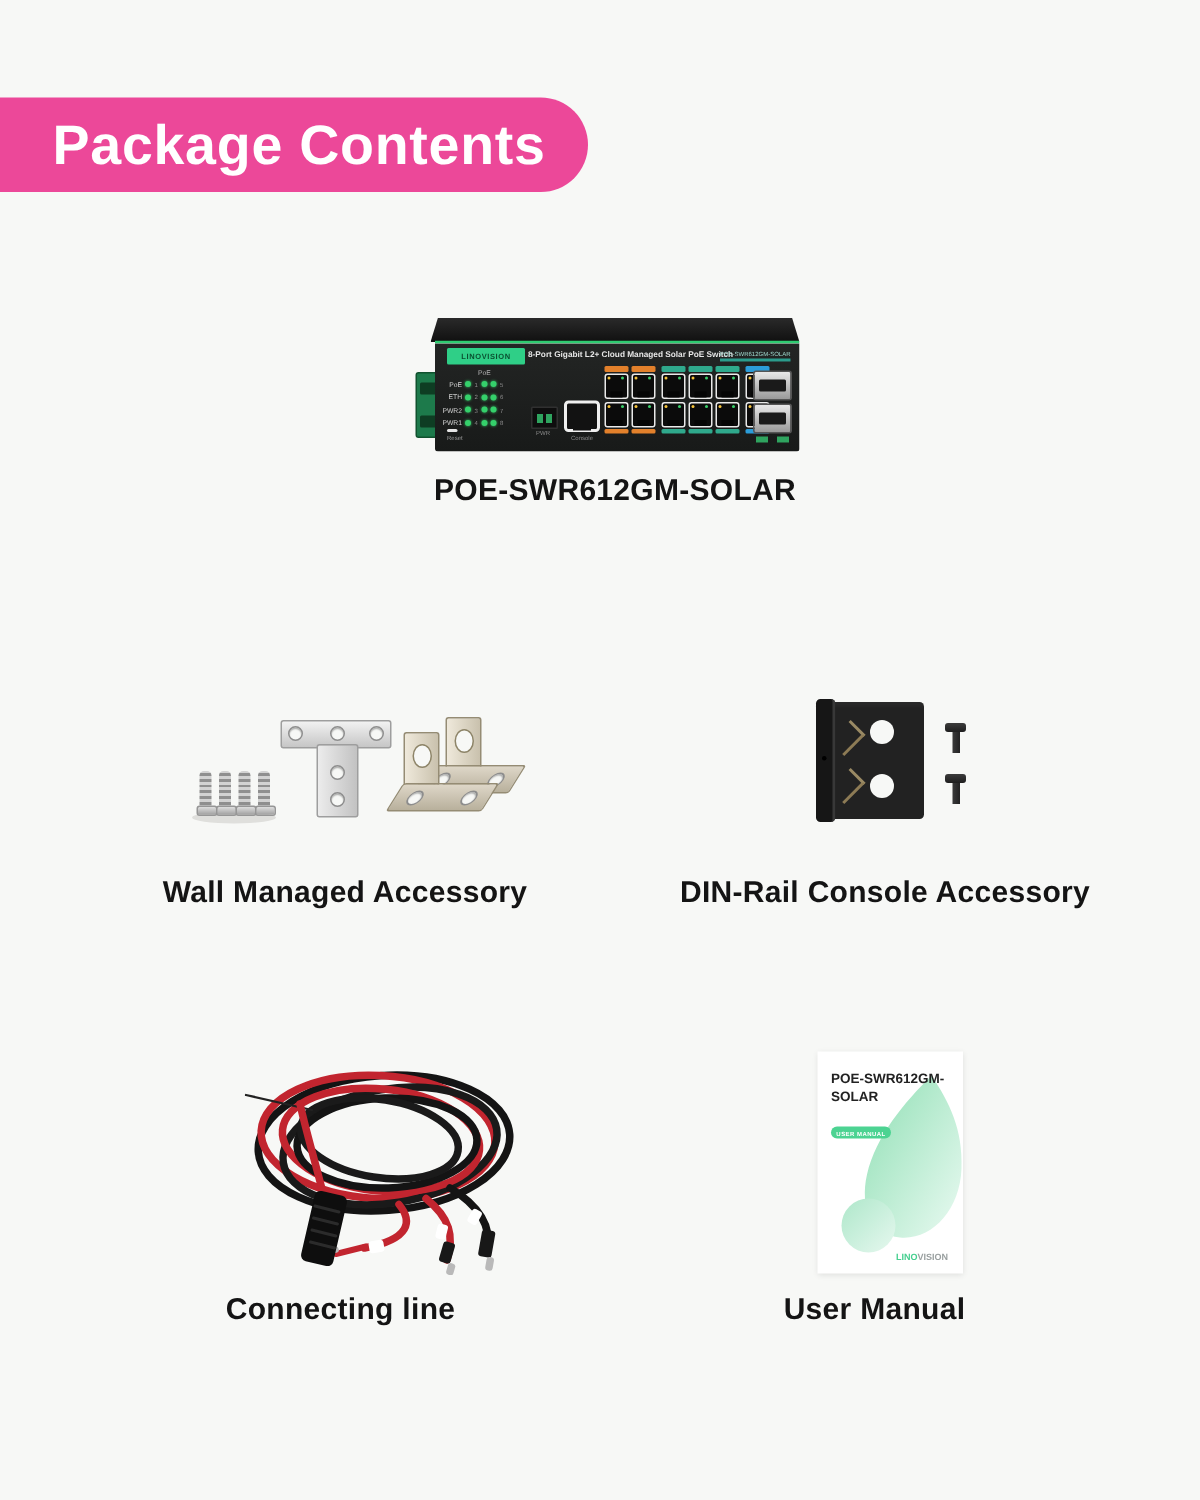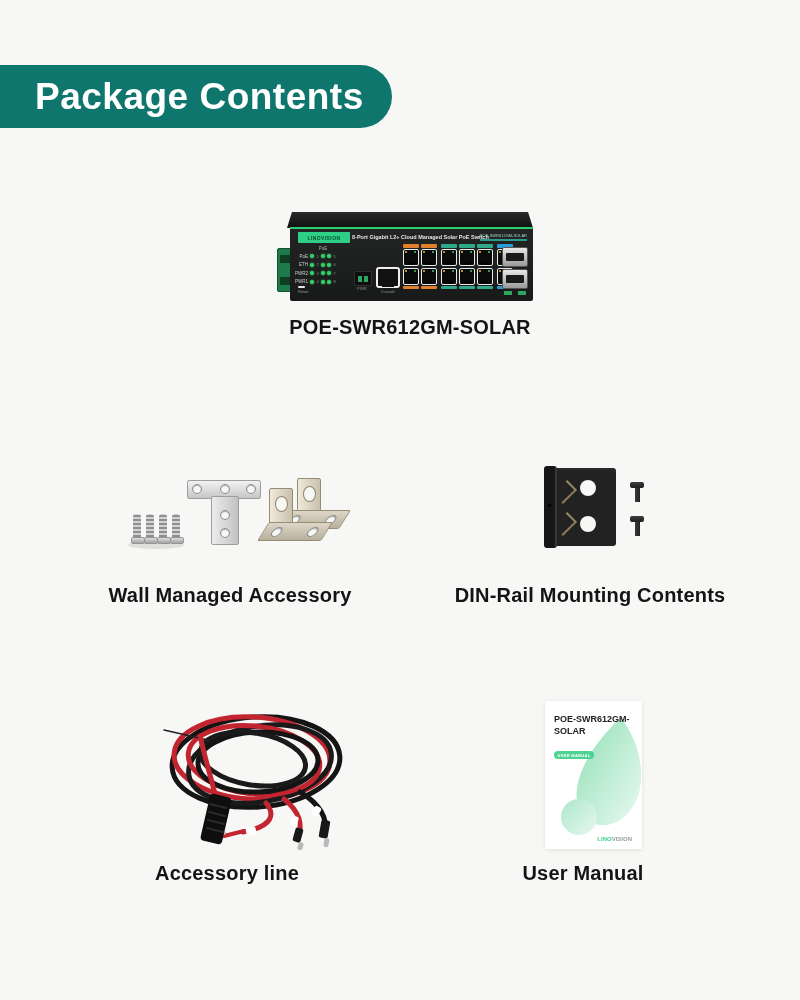--- a/index.html
+++ b/index.html
@@ -1,20 +1,20 @@
 <!DOCTYPE html>
 <html><head>
 <meta charset="utf-8">
 <style>
   html,body{margin:0;padding:0;}
   body{width:800px;height:1000px;background:#F7F8F6;font-family:"Liberation Sans",sans-serif;position:relative;overflow:hidden;}
   .abs{position:absolute;}
 
   
-  .banner{left:0;top:65px;width:392px;height:63px;background:#0f766e;border-radius:0 32px 32px 0;
+  .banner{left:0;top:65px;width:392px;height:63px;background:#ec4899;border-radius:0 32px 32px 0;
           display:flex;align-items:center;padding-left:35px;box-sizing:border-box;}
   .banner h1{margin:0;color:#fff;font-size:37px;font-weight:bold;letter-spacing:.5px;}
 
   
   .device{left:277px;top:210px;width:258px;height:95px;}
   .dev-top{position:absolute;left:10px;top:2px;width:246px;height:16px;background:linear-gradient(180deg,#2a2a2a,#101010);
            clip-path:polygon(2% 0,98% 0,100% 100%,0 100%);}
   .dev-face{position:absolute;left:13px;top:17px;width:243px;height:72px;background:linear-gradient(180deg,#232524,#181a19);
             border-top:2px solid #2ECC71;border-radius:0 0 2px 2px;overflow:hidden;}
   .dev-term{position:absolute;left:0;top:38px;width:15px;height:42px;background:#1D7A4B;border:1px solid #11522F;border-radius:2px;}
@@ -258,21 +258,21 @@
       <div class="head"></div>
       <div class="shaft"></div>
     </div>
   <div class="din-screw" style="top:50px;">
       <div class="head"></div>
       <div class="shaft"></div>
     </div>
 </div>
 
 <div class="abs caption cap-wall">Wall Managed Accessory</div>
-<div class="abs caption cap-din">DIN-Rail Mounting Contents</div>
+<div class="abs caption cap-din">DIN-Rail Console Accessory</div>
 
 <div class="abs cable">
   <svg width="204" height="150" viewBox="0 0 204 150">
     <g fill="none" stroke-linecap="round">
       <ellipse cx="108" cy="62" rx="84" ry="45" stroke="#141414" stroke-width="5" transform="rotate(-4 108 62)"></ellipse>
       <ellipse cx="104" cy="58" rx="78" ry="41" stroke="#C2252F" stroke-width="5" transform="rotate(3 104 58)"></ellipse>
       <ellipse cx="112" cy="64" rx="72" ry="38" stroke="#1A1A1A" stroke-width="5" transform="rotate(-9 112 64)"></ellipse>
       <ellipse cx="106" cy="60" rx="66" ry="34" stroke="#C2252F" stroke-width="5" transform="rotate(6 106 60)"></ellipse>
       <ellipse cx="110" cy="62" rx="60" ry="30" stroke="#141414" stroke-width="5" transform="rotate(-2 110 62)"></ellipse>
       <ellipse cx="105" cy="59" rx="53" ry="26" stroke="#1A1A1A" stroke-width="5" transform="rotate(9 105 59)"></ellipse>
@@ -309,14 +309,14 @@
       </linearGradient>
     </defs>
     <path d="M76 16 C 88 34, 97 52, 96 78 C 95 106, 76 126, 55 124 C 36 122, 28 104, 33 82 C 39 56, 58 34, 76 16 Z" fill="url(#g1)"></path>
     <circle cx="34" cy="116" r="18" fill="url(#g2)"></circle>
   </svg>
   <div class="man-title">POE-SWR612GM-SOLAR</div>
   <div class="man-badge">USER MANUAL</div>
   <div class="man-brand"><span class="g">LINO</span><span class="s">VISION</span></div>
 </div>
 
-<div class="abs caption cap-cable">Accessory line</div>
+<div class="abs caption cap-cable">Connecting line</div>
 <div class="abs caption cap-manual">User Manual</div>
 
 </body></html>

